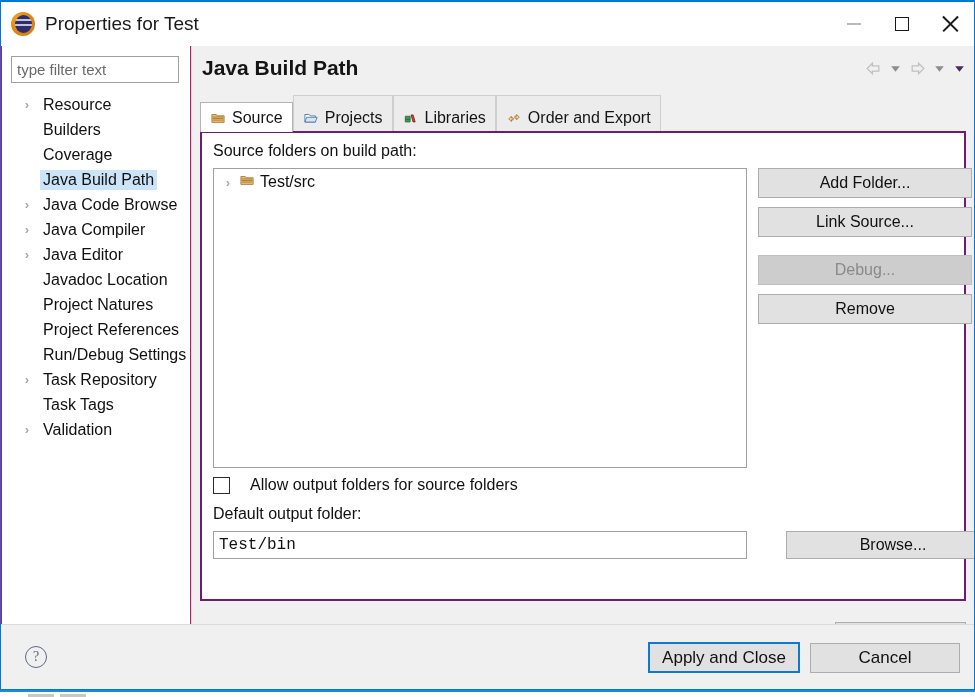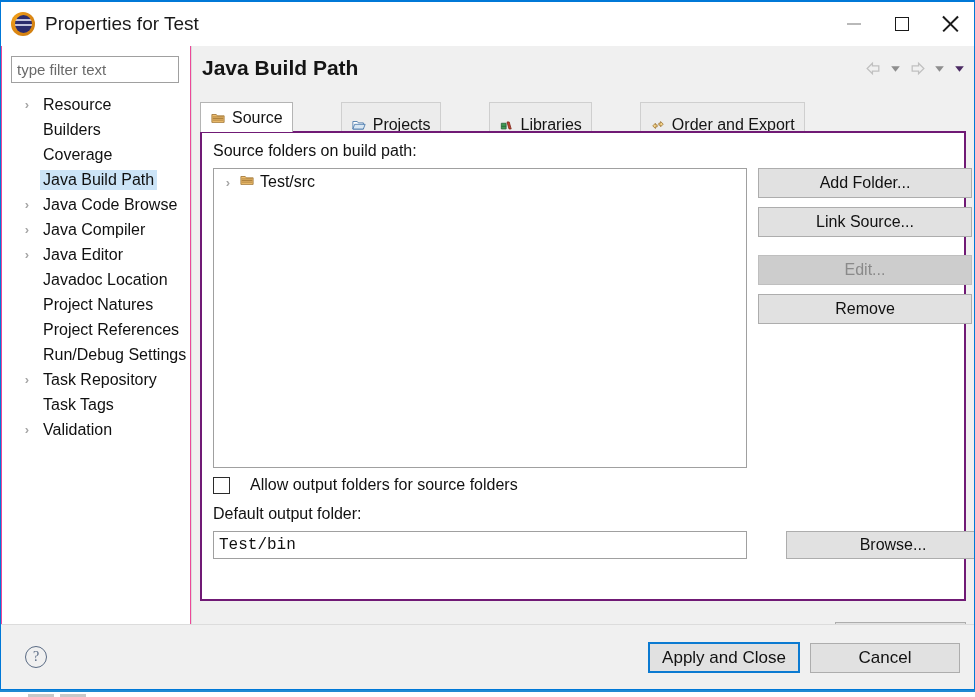--- a/index.html
+++ b/index.html
@@ -9,21 +9,21 @@
     overflow: hidden;
     font-family: "Liberation Sans", sans-serif;
     background: #ffffff;
   }
 
   
   #window {
     position: absolute;
     left: 0; top: 0;
     width: 975px; height: 690px;
-    background: #ec4899;
+    background: #be185d;
     border: 1px solid #0078d7;
     border-top-width: 2px;
     overflow: hidden;
   }
 
   
   #behind-window {
     position: absolute;
     left: 0; top: 690px;
     width: 975px; height: 7px;
@@ -197,21 +197,21 @@
     margin-left: auto; margin-right: 8px;
     display: flex; align-items: center; gap: 7px;
   }
   .nav-ico { width: 17px; height: 17px; display: block; }
   .chev { width: 13px; height: 13px; display: block; }
 
   
   #tabs {
     position: absolute; left: 8px; top: 56px;
     width: 766px; height: 30px;
-    display: flex; align-items: flex-start; gap: 48px;
+    display: flex; align-items: center;
   }
   .tab {
     height: 45px;
     display: flex; align-items: center;
     padding: 0 9px;
     font-size: 16px;
     color: #141414;
     background: #ececec;
     border-left: 1px solid #cfcfcf;
     border-top: 1px solid #cfcfcf;
@@ -547,21 +547,21 @@
                 <path d="M2 8.6 L14 8.6" fill="none" stroke="#9a7030" stroke-width="0.9"></path>
                 <path d="M2 10.4 L14 10.4" fill="none" stroke="#9a7030" stroke-width="0.9"></path>
               </svg></span>
             <span class="row-label">Test/src</span>
           </div>
         </div>
 
       <div id="side-buttons">
           <button class="sbtn">Add Folder...</button>
           <button class="sbtn">Link Source...</button>
-          <button class="sbtn disabled gap">Edit...</button>
+          <button class="sbtn disabled gap">Debug...</button>
           <button class="sbtn">Remove</button>
         </div>
 
       <div id="allow-row">
         <span id="allow-box"></span>
         <span id="allow-label">Allow output folders for source folders</span>
       </div>
 
       <div id="out-label">Default output folder:</div>
 

